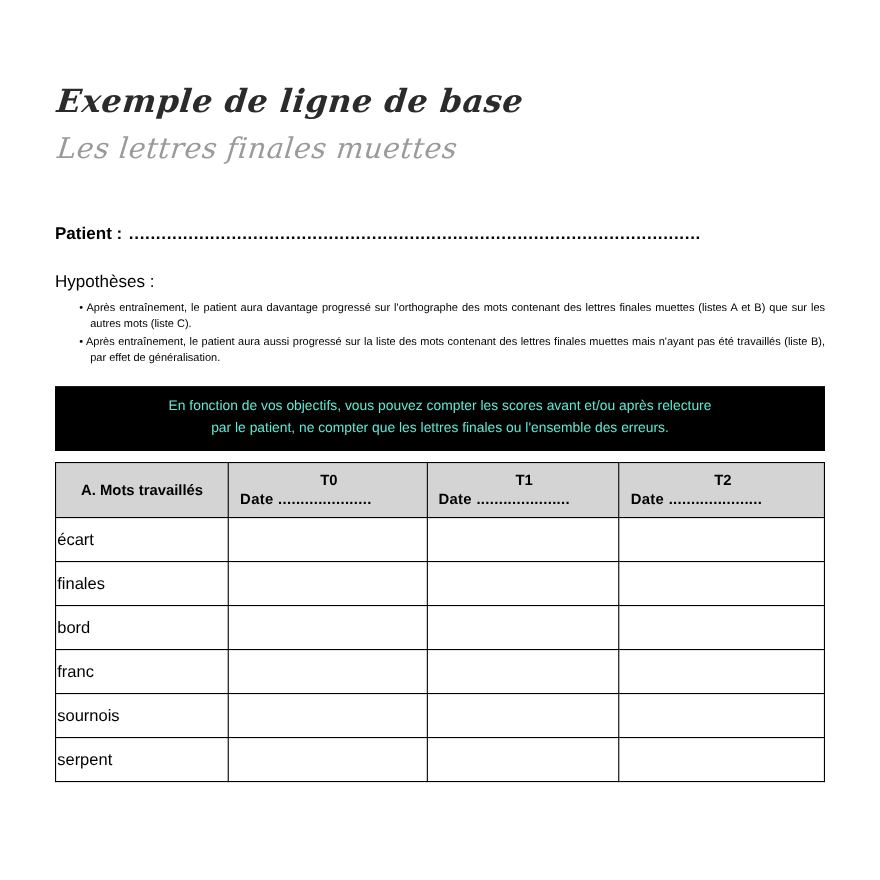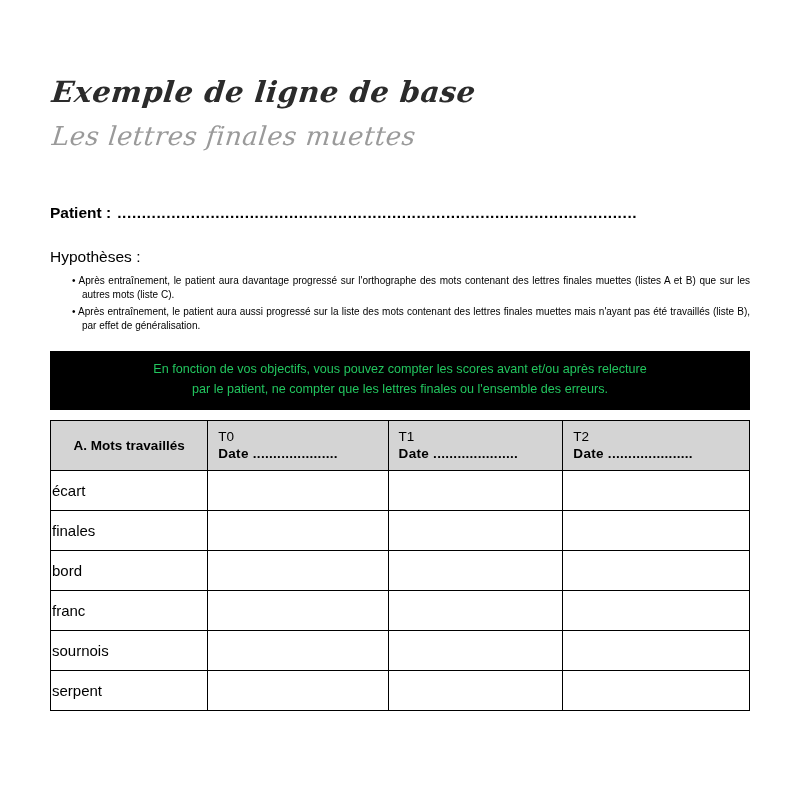--- a/index.html
+++ b/index.html
@@ -81,21 +81,21 @@
     font-size: 10px;
     line-height: 1.42;
     text-align: justify;
     margin-bottom: 2px;
     text-indent: -10px;
     padding-left: 10px;
   }
   .black-note {
     margin-top: 18px;
     background: #000000;
-    color: #22c55e;
+    color: #5eead4;
     text-align: center;
     font-size: 12.6px;
     line-height: 1.55;
     padding: 9px 10px 11px 10px;
     box-sizing: border-box;
   }
   table.scores {
     margin-top: 10px;
     width: 100%;
     border-collapse: collapse;
@@ -112,21 +112,22 @@
     text-align: center;
     height: 50px;
     padding: 4px 8px;
     vertical-align: middle;
   }
   .hdr-cell.col-t {
     text-align: left;
     padding-left: 10px;
   }
   .hdr-t-top {
-    font-weight: normal;
+    text-align: center;
+    font-weight: bold;
     font-size: 13.5px;
     line-height: 1.25;
   }
   .hdr-t-date {
     text-align: left;
     font-weight: bold;
     font-size: 13.5px;
     line-height: 1.25;
     letter-spacing: 0.3px;
   }

